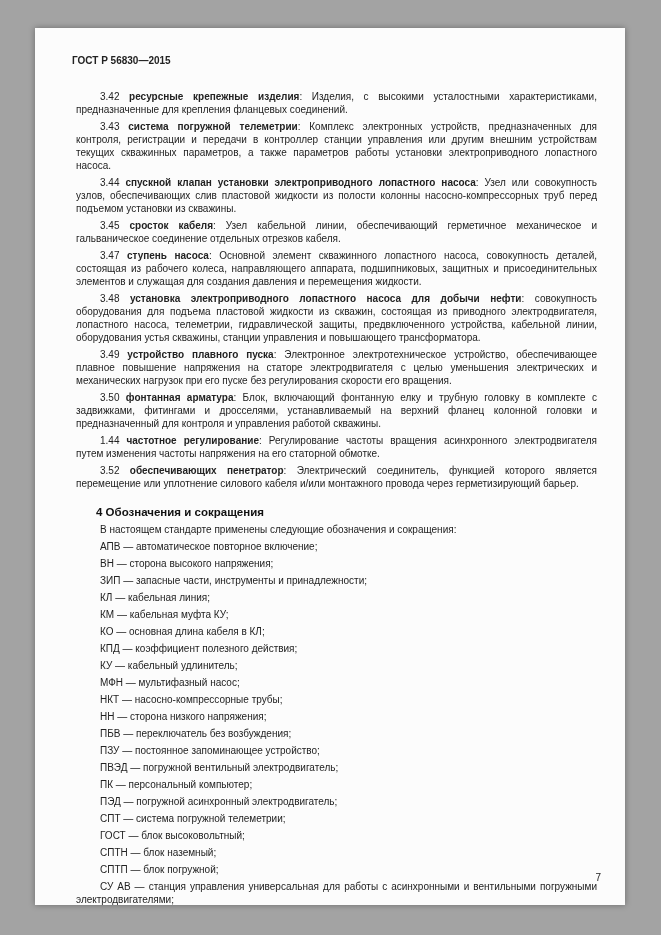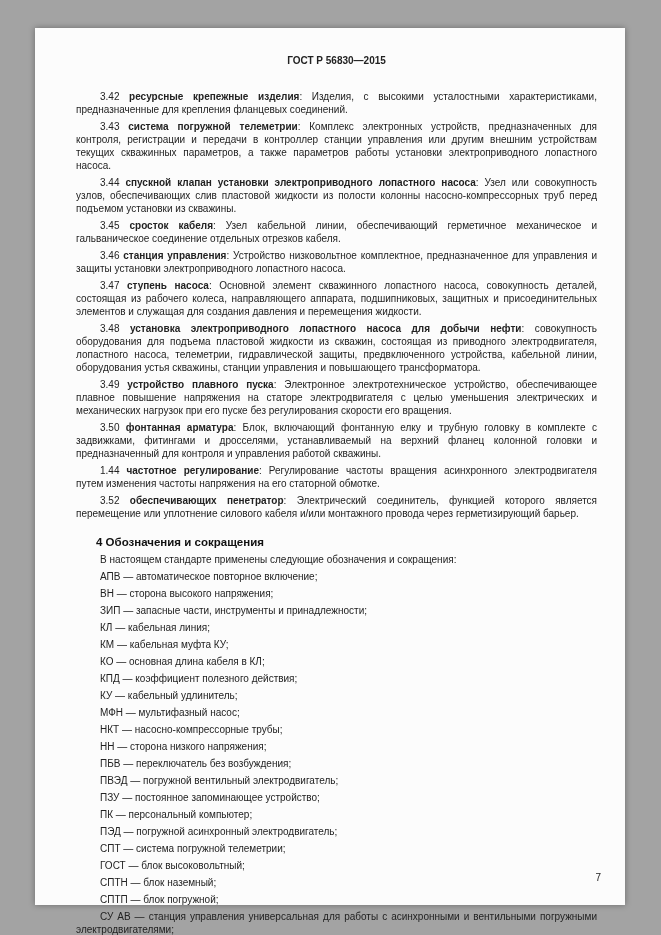--- a/index.html
+++ b/index.html
@@ -17,21 +17,21 @@
   .sheet {
     position: absolute;
     left: 35px; top: 28px;
     width: 590px; height: 877px;
     background: #fcfcfc;
     box-shadow: 0 0 6px rgba(0,0,0,0.35);
   }
   .running-header {
     position: absolute;
     top: 27px; left: 37px; right: 24px;
-    text-align: center;
+    text-align: left;
     font-size: 10px; font-weight: bold;
     color: #222;
   }
   .content {
     position: absolute;
     top: 58px; left: 37px; right: 24px;
     color: #222;
   }
   .para {
     margin: 4px;
@@ -65,21 +65,20 @@
 
     <div class="running-header">ГОСТ Р 56830—2015</div>
 
     <div class="content">
 
       <div>
           <p class="para"><span>3.42 </span><span class="term-name">ресурсные крепежные изделия</span><span>: Изделия, с высокими усталостными характеристиками, предназначенные для крепления фланцевых соединений.</span></p>
           <p class="para"><span>3.43 </span><span class="term-name">система погружной телеметрии</span><span>: Комплекс электронных устройств, предназначенных для контроля, регистрации и передачи в контроллер станции управления или другим внешним устройствам текущих скважинных параметров, а также параметров работы установки электроприводного лопастного насоса.</span></p>
           <p class="para"><span>3.44 </span><span class="term-name">спускной клапан установки электроприводного лопастного насоса</span><span>: Узел или совокупность узлов, обеспечивающих слив пластовой жидкости из полости колонны насосно-компрессорных труб перед подъемом установки из скважины.</span></p>
           <p class="para"><span>3.45 </span><span class="term-name">сросток кабеля</span><span>: Узел кабельной линии, обеспечивающий герметичное механическое и гальваническое соединение отдельных отрезков кабеля.</span></p>
-          <p class="para"><span>3.46 </span><span class="term-name">станция управления</span><span>: Устройство низковольтное комплектное, предназначенное для управления и защиты установки электроприводного лопастного насоса.</span></p>
           <p class="para"><span>3.47 </span><span class="term-name">ступень насоса</span><span>: Основной элемент скважинного лопастного насоса, совокупность деталей, состоящая из рабочего колеса, направляющего аппарата, подшипниковых, защитных и присоединительных элементов и служащая для создания давления и перемещения жидкости.</span></p>
           <p class="para"><span>3.48 </span><span class="term-name">установка электроприводного лопастного насоса для добычи нефти</span><span>: совокупность оборудования для подъема пластовой жидкости из скважин, состоящая из приводного электродвигателя, лопастного насоса, телеметрии, гидравлической защиты, предвключенного устройства, кабельной линии, оборудования устья скважины, станции управления и повышающего трансформатора.</span></p>
           <p class="para"><span>3.49 </span><span class="term-name">устройство плавного пуска</span><span>: Электронное электротехническое устройство, обеспечивающее плавное повышение напряжения на статоре электродвигателя с целью уменьшения электрических и механических нагрузок при его пуске без регулирования скорости его вращения.</span></p>
           <p class="para"><span>3.50 </span><span class="term-name">фонтанная арматура</span><span>: Блок, включающий фонтанную елку и трубную головку в комплекте с задвижками, фитингами и дросселями, устанавливаемый на верхний фланец колонной головки и предназначенный для контроля и управления работой скважины.</span></p>
           <p class="para"><span>1.44 </span><span class="term-name">частотное регулирование</span><span>: Регулирование частоты вращения асинхронного электродвигателя путем изменения частоты напряжения на его статорной обмотке.</span></p>
           <p class="para"><span>3.52 </span><span class="term-name">обеспечивающих пенетратор</span><span>: Электрический соединитель, функцией которого является перемещение или уплотнение силового кабеля и/или монтажного провода через герметизирующий барьер.</span></p>
         </div>
 
       <h2 class="section-heading">4 Обозначения и сокращения</h2>
 
@@ -91,22 +90,22 @@
           <p class="para">ЗИП — запасные части, инструменты и принадлежности;</p>
           <p class="para">КЛ — кабельная линия;</p>
           <p class="para">КМ — кабельная муфта КУ;</p>
           <p class="para">КО — основная длина кабеля в КЛ;</p>
           <p class="para">КПД — коэффициент полезного действия;</p>
           <p class="para">КУ — кабельный удлинитель;</p>
           <p class="para">МФН — мультифазный насос;</p>
           <p class="para">НКТ — насосно-компрессорные трубы;</p>
           <p class="para">НН — сторона низкого напряжения;</p>
           <p class="para">ПБВ — переключатель без возбуждения;</p>
+          <p class="para">ПЗУ — постоянное запоминающее устройство;</p>
           <p class="para">ПВЭД — погружной вентильный электродвигатель;</p>
-          <p class="para">ПЗУ — постоянное запоминающее устройство;</p>
           <p class="para">ПК — персональный компьютер;</p>
           <p class="para">ПЭД — погружной асинхронный электродвигатель;</p>
           <p class="para">СПТ — система погружной телеметрии;</p>
           <p class="para">ГОСТ — блок высоковольтный;</p>
           <p class="para">СПТН — блок наземный;</p>
           <p class="para">СПТП — блок погружной;</p>
           <p class="para">СУ АВ — станция управления универсальная для работы с асинхронными и вентильными погружными электродвигателями;</p>
         </div>
 
     </div>

